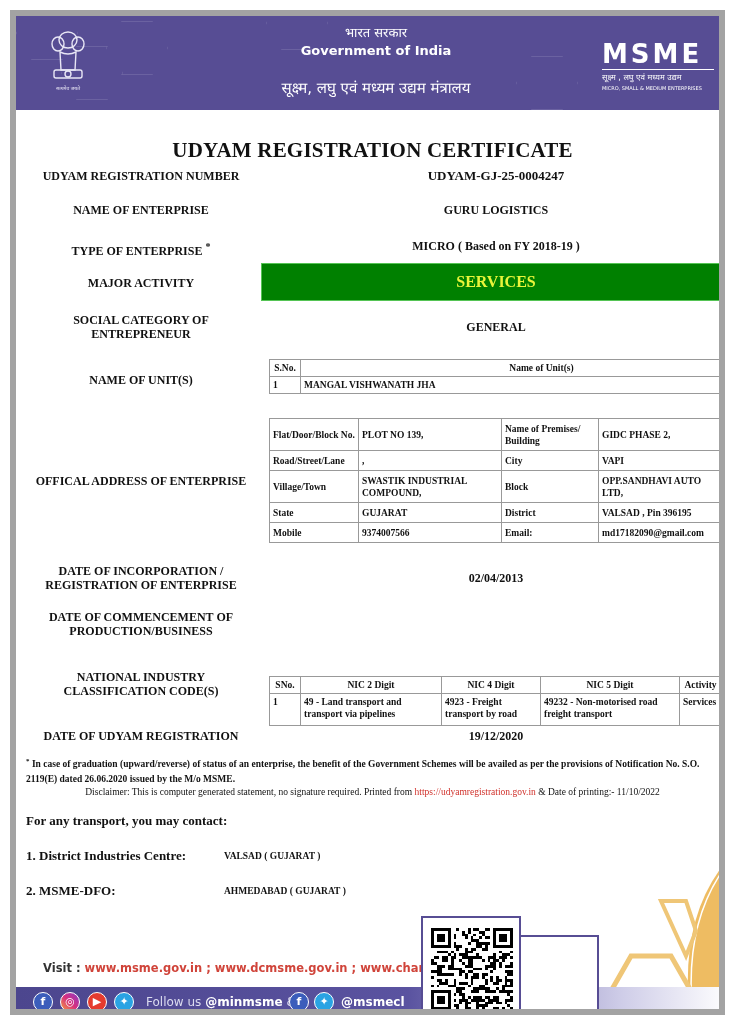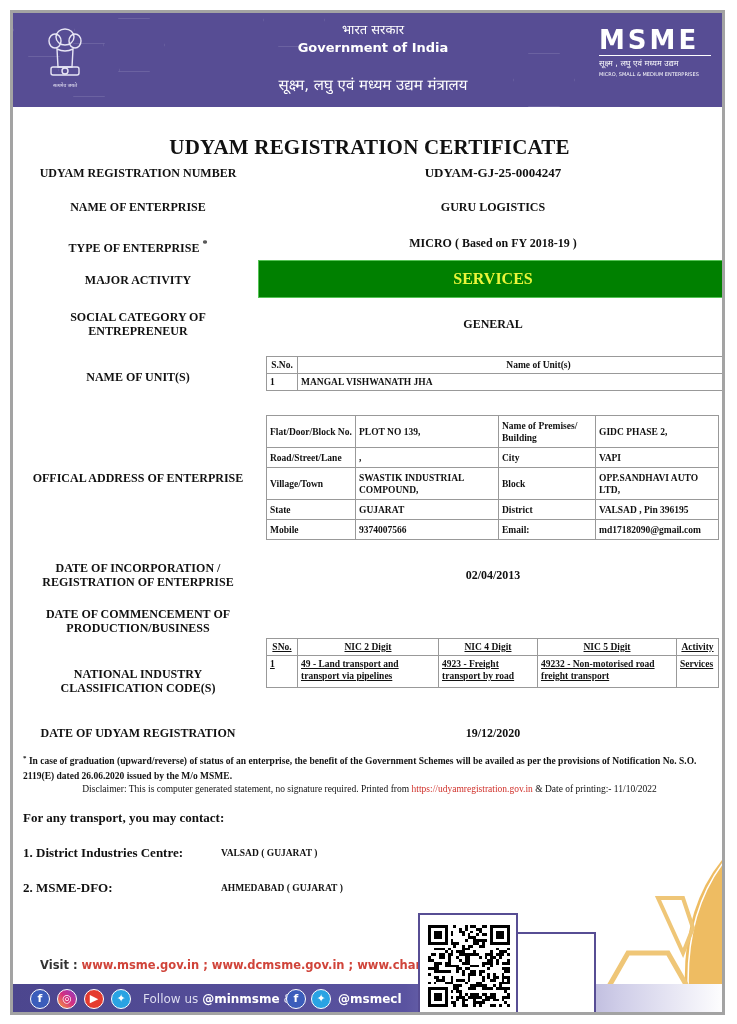--- a/index.html
+++ b/index.html
@@ -1,27 +1,27 @@
 <!DOCTYPE html>
 <html><head>
 <meta charset="utf-8">
 <style>
   html, body { margin:0; padding:0; background:#ffffff; }
   body { width:737px; height:1024px; position:relative; overflow:hidden; font-family:"Liberation Serif", serif; color:#111; }
-  .frame { position:absolute; left:10px; top:10px; width:715px; height:1005px; border:3px solid #a3a3a3; box-sizing:border-box; background:#fff; overflow:hidden; }
+  .frame { position:absolute; left:10px; top:10px; width:715px; height:1005px; border:6px solid #a3a3a3; box-sizing:border-box; background:#fff; overflow:hidden; }
   
   .header { position:absolute; left:0; top:0; width:713px; height:94px; background:#574d94; color:#fff; overflow:hidden; }
   .header .hex { position:absolute; border:1px solid rgba(255,255,255,0.12); width:60px; height:52px; clip-path:polygon(25% 0,75% 0,100% 50%,75% 100%,25% 100%,0 50%); }
   .emblem { position:absolute; left:28px; top:10px; width:48px; height:70px; }
   .header-center { position:absolute; left:140px; width:440px; top:8px; text-align:center; font-family:"DejaVu Sans", sans-serif; }
   .header-center .l1 { font-size:13px; line-height:18px; }
   .header-center .l2 { font-size:13px; line-height:18px; font-weight:bold; }
   .header-center .l3 { font-size:15px; line-height:22px;margin-top:17px; }
   .header-center .l4 { font-size:12.5px; line-height:18px; font-weight:bold; }
-  .msme-logo { position:absolute; left:586px; top:13px; width:112px; }
+  .msme-logo { position:absolute; left:586px; top:24px; width:112px; }
   .msme-logo .mark { font-family:"DejaVu Sans", sans-serif; font-weight:bold; font-size:26px; letter-spacing:3px; line-height:28px; color:#fff; border-bottom:1px solid #fff; padding-bottom:1px; }
   .msme-logo .hi { font-size:8px; line-height:12px; margin-top:2px; font-family:"DejaVu Sans", sans-serif; }
   .msme-logo .en { font-size:5px; line-height:8px; font-family:"DejaVu Sans", sans-serif; }
 
   .title { position:absolute; left:0; width:713px; top:122px; text-align:center; font-size:21px; font-weight:bold; letter-spacing:0.2px; }
 
   .label { position:absolute; font-weight:bold; font-size:12px; text-align:center; line-height:14px; }
   .value { position:absolute; font-weight:bold; font-size:12px; text-align:center; line-height:14px; }
   .major { position:absolute; left:245px; top:247px; width:470px; height:38px; background:#008000; border:1px solid #55c455; box-sizing:border-box; color:#e9f53a; font-weight:bold; font-size:16px; text-align:center; line-height:36px; }
 
@@ -158,21 +158,21 @@
   </tbody>
     </table>
 
   <div class="label" style="left:10px;width:230px;top:548px;">DATE OF INCORPORATION / REGISTRATION OF ENTERPRISE</div>
   <div class="value" style="left:245px;width:470px;top:555px;">02/04/2013</div>
 
   <div class="label" style="left:20px;width:210px;top:594px;">DATE OF COMMENCEMENT OF PRODUCTION/BUSINESS</div>
   <div class="value" style="left:245px;width:470px;top:601px;"></div>
 
   <div class="label" style="left:20px;width:210px;top:654px;">NATIONAL INDUSTRY CLASSIFICATION CODE(S)</div>
-  <table style="left:253px;top:625px;width:453px;text-decoration:underline;">
+  <table style="left:253px;top:660px;width:453px;">
     <tbody>
         <tr>
       <th style="width:24px;">SNo.</th>
       <th style="width:134px;">NIC 2 Digit</th>
       <th style="width:92px;">NIC 4 Digit</th>
       <th style="width:132px;">NIC 5 Digit</th>
       <th>Activity</th>
     </tr>
     <tr style="height:32px;">
       <td style="vertical-align:top;">1</td>

